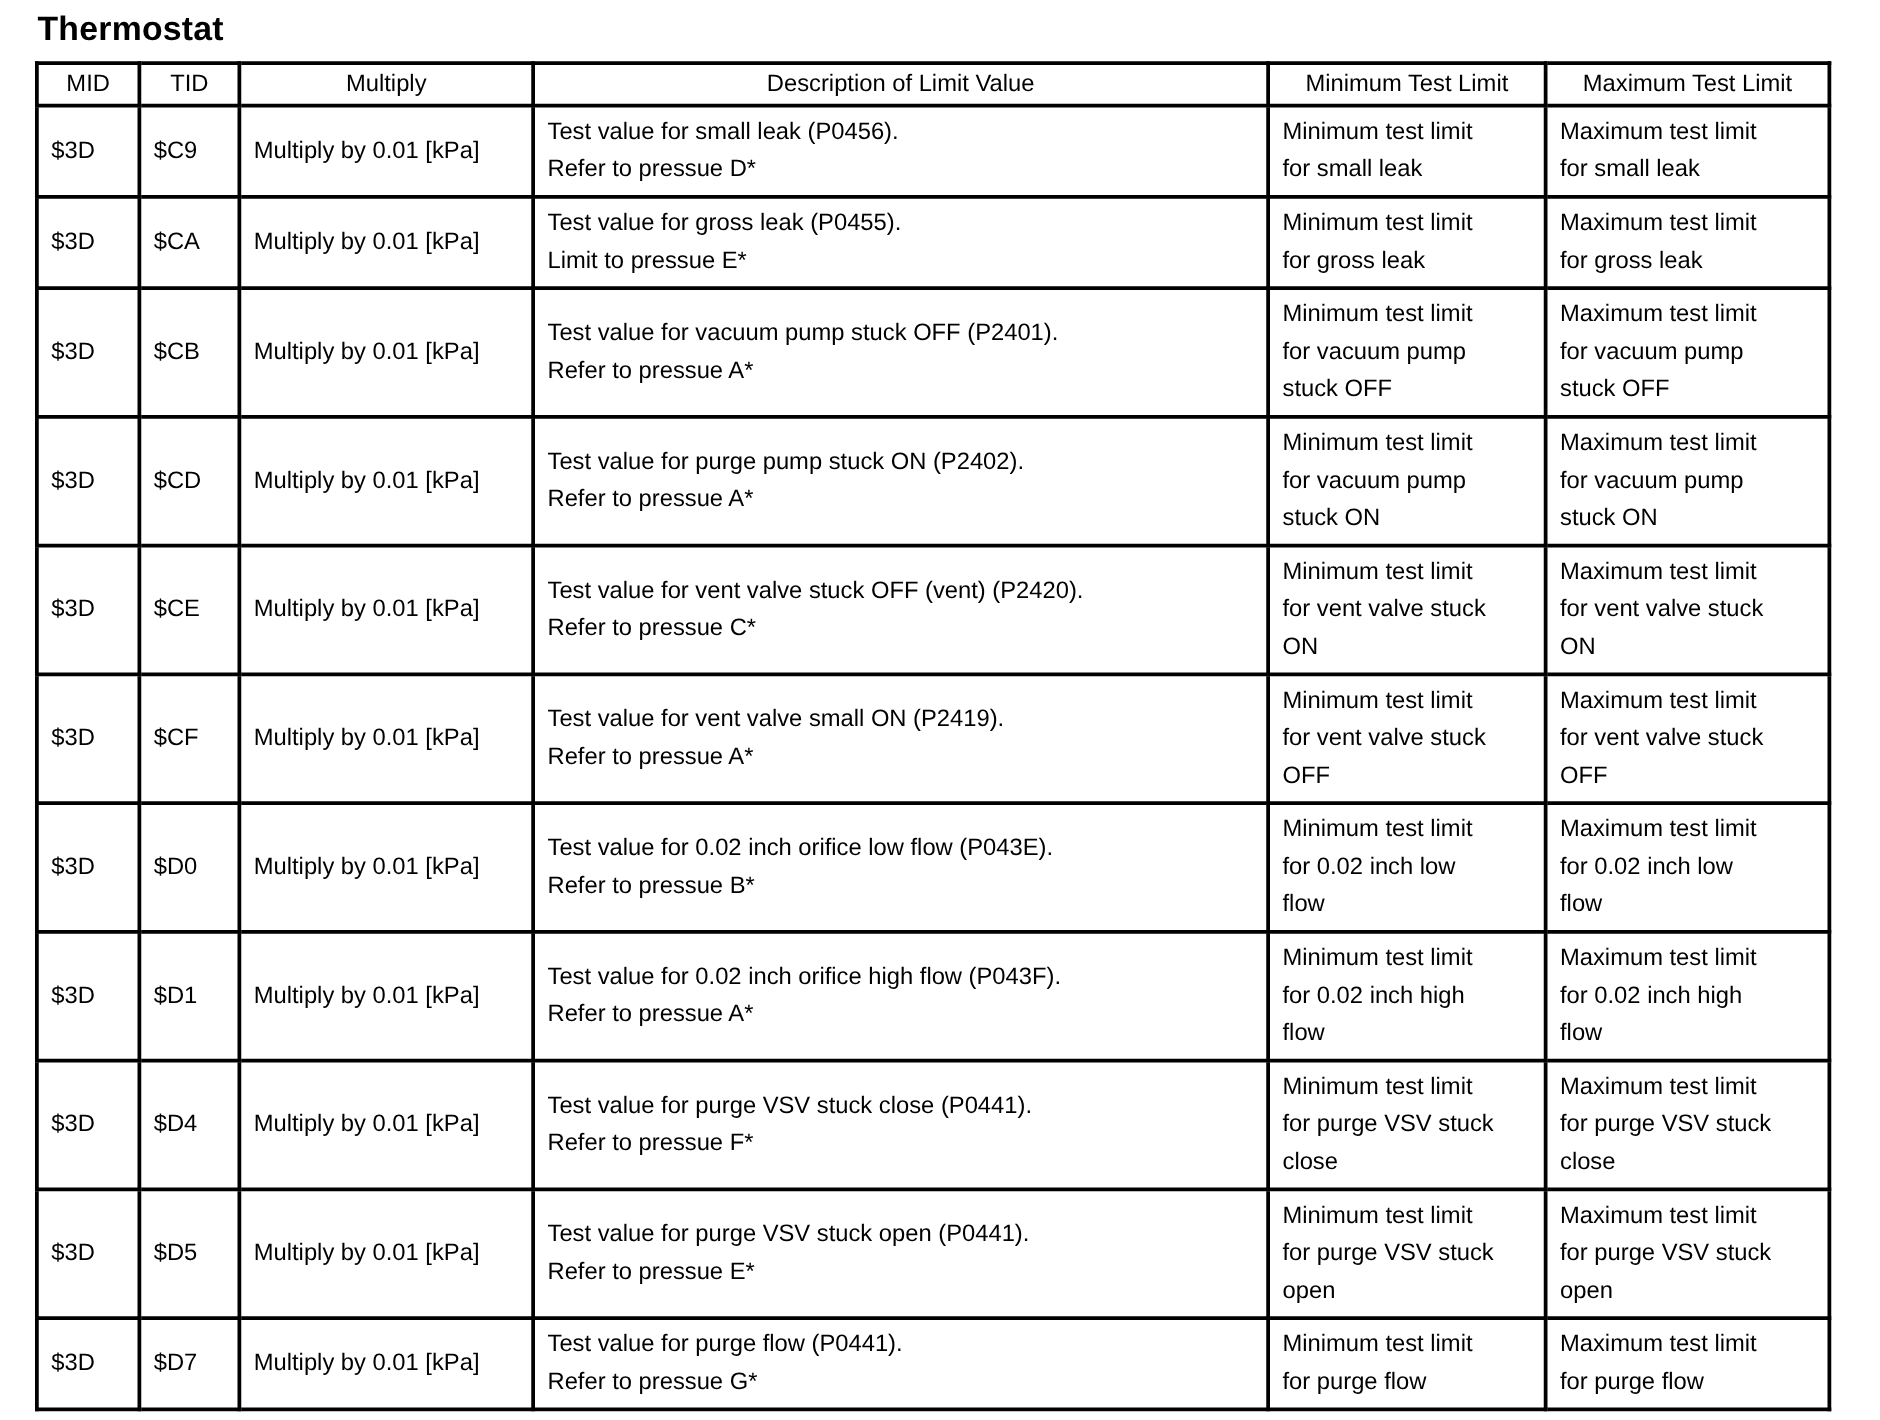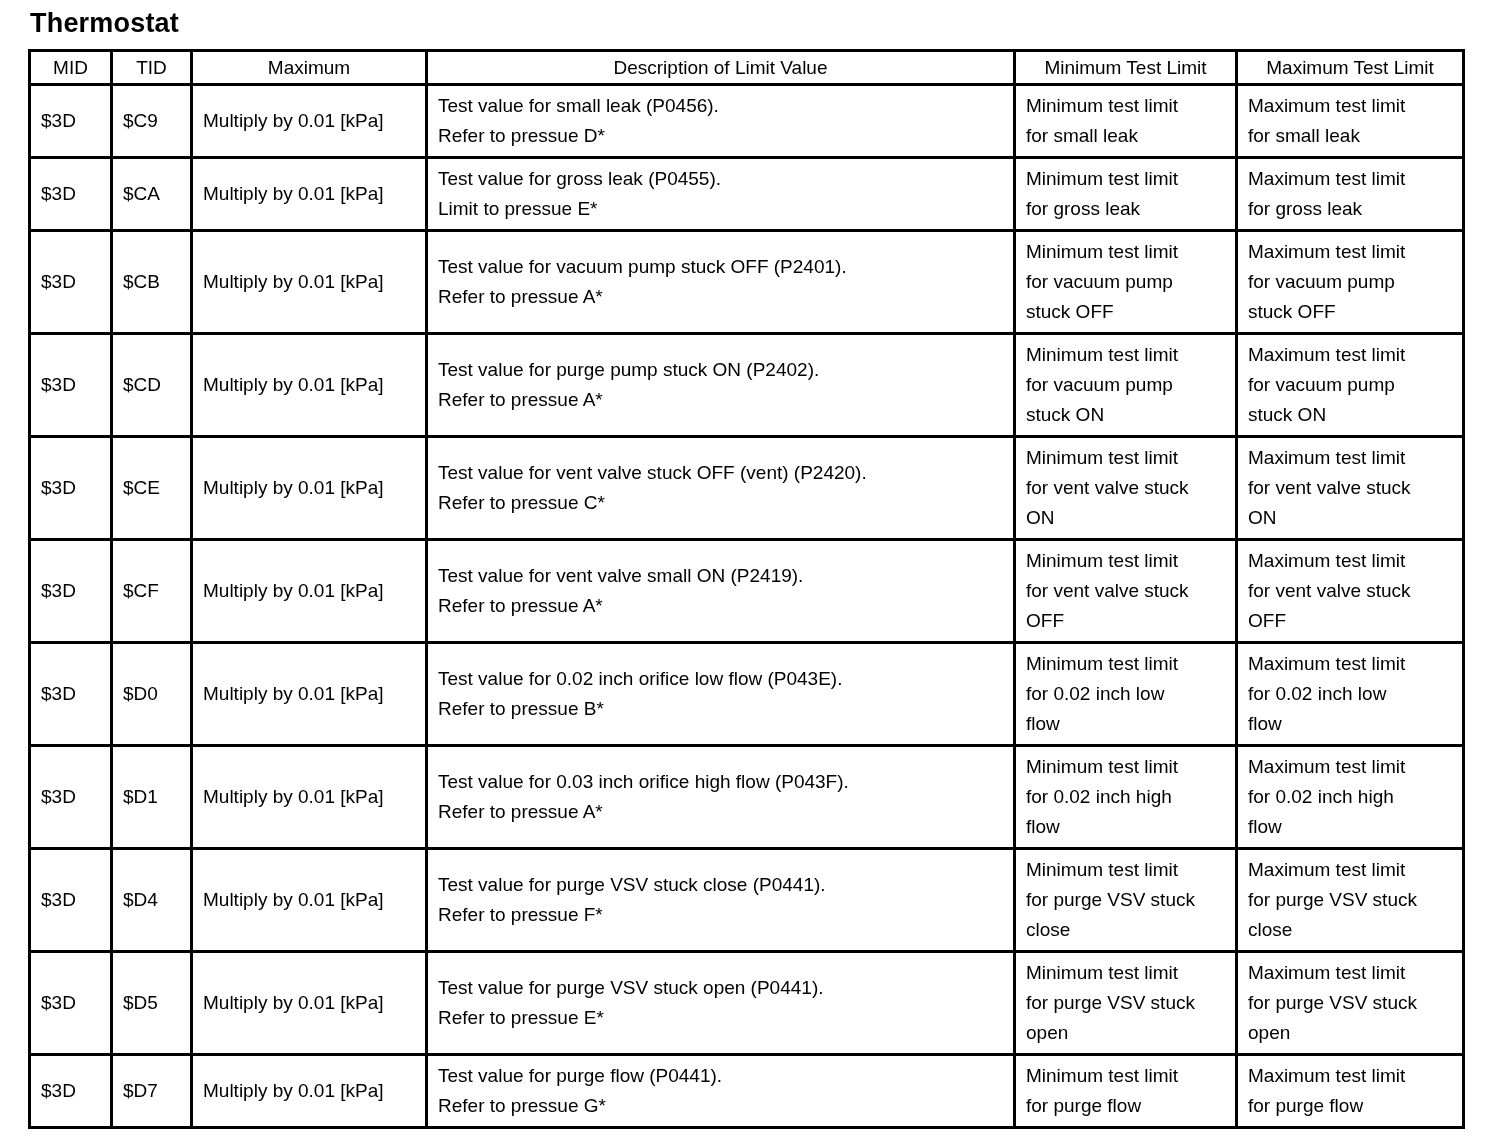--- a/index.html
+++ b/index.html
@@ -69,21 +69,21 @@
         <col class="c-tid">
         <col class="c-scaling">
       <col class="c-desc">
         <col class="c-min">
         <col class="c-max">
     </colgroup>
     <thead>
       <tr>
         <th>MID</th>
         <th>TID</th>
-        <th>Maximum</th>
+        <th>Multiply</th>
         <th>Description of Limit Value</th>
         <th>Minimum Test Limit</th>
         <th>Maximum Test Limit</th>
       </tr>
     </thead>
     <tbody>
   <tr>
     <td>$3D</td>
     <td>$C9</td>
     <td>Multiply by 0.01 [kPa]</td>
@@ -174,21 +174,21 @@
 flow</td>
     <td class="pre">Maximum test limit
 for 0.02 inch low
 flow</td>
   </tr>
 
   <tr>
     <td>$3D</td>
     <td>$D1</td>
     <td>Multiply by 0.01 [kPa]</td>
-    <td class="pre">Test value for 0.03 inch orifice high flow (P043F).
+    <td class="pre">Test value for 0.02 inch orifice high flow (P043F).
 Refer to pressue A*</td>
     <td class="pre">Minimum test limit
 for 0.02 inch high
 flow</td>
     <td class="pre">Maximum test limit
 for 0.02 inch high
 flow</td>
   </tr>
 
   <tr>

